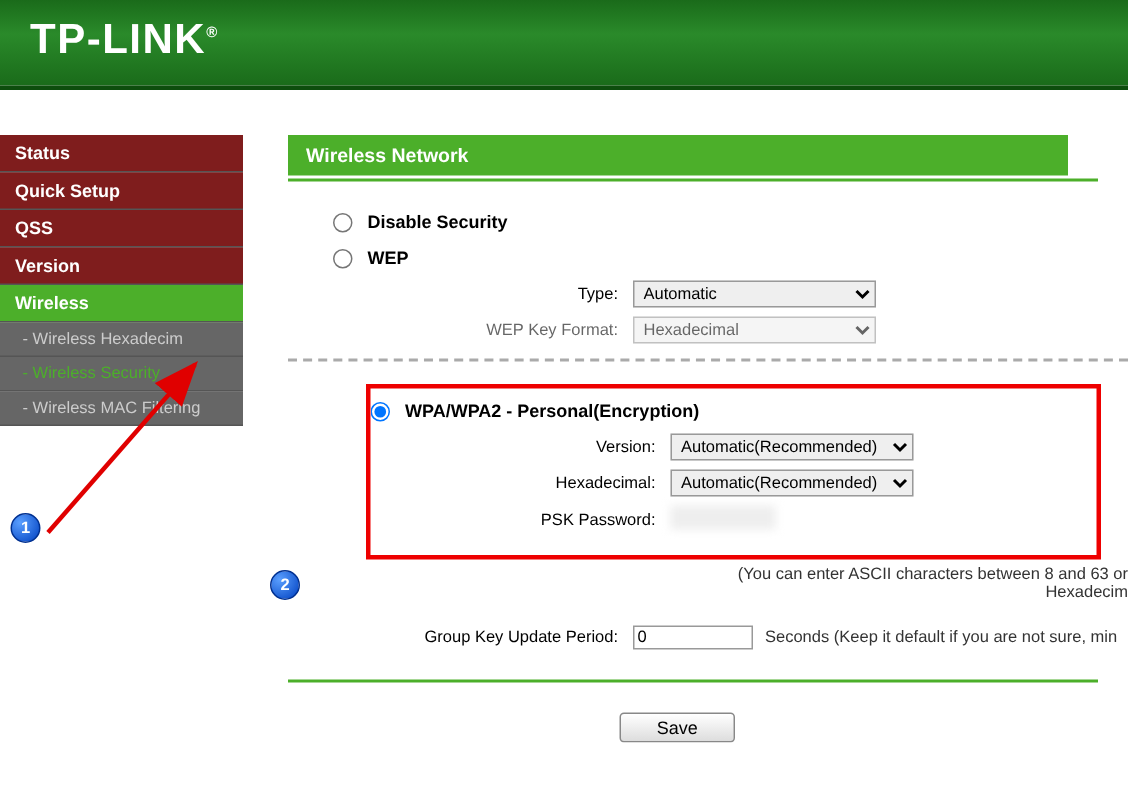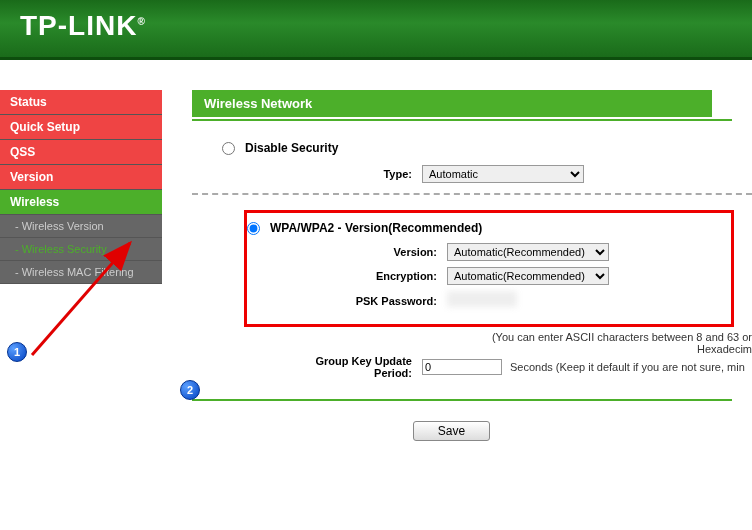--- a/index.html
+++ b/index.html
@@ -21,21 +21,21 @@
     .logo sup { font-size: 10px; }
     
     .container { display: flex; }
     
     .sidebar {
       width: 165px;
       background: #fff;
       padding-top: 30px;
     }
     .sidebar-item {
-      background: #ef4444;
+      background: #7f1d1d;
       color: #fff;
       padding: 5px 10px;
       border-bottom: 1px solid #555;
       font-size: 12px;
       font-weight: bold;
       cursor: pointer;
     }
     .sidebar-item.active {
       background: #4caf2a;
     }
@@ -79,21 +79,21 @@
     
     .field-row {
       display: flex;
       align-items: center;
       margin-bottom: 6px;
       padding-left: 60px;
     }
     .field-label {
       width: 140px;
       text-align: right;
-      font-weight: bold;
+      font-weight: normal;
       font-size: 11px;
       padding-right: 10px;
     }
     .field-control select, .field-control input[type="text"] {
       font-size: 11px;
       padding: 1px 2px;
       border: 1px solid #999;
     }
     .field-control select { width: 162px; }
     .field-control input[type="text"] { width: 80px; }
@@ -176,81 +176,93 @@
   <div class="logo"><span>TP-LINK</span><sup>®</sup></div>
 </div>
 
 <div class="container">
   <div class="sidebar">
     <div class="sidebar-item">Status</div>
     <div class="sidebar-item">Quick Setup</div>
     <div class="sidebar-item">QSS</div>
     <div class="sidebar-item">Version</div>
     <div class="sidebar-item active">Wireless</div>
-    <div class="sidebar-subitem">- Wireless Version</div>
+    <div class="sidebar-subitem">- Wireless Hexadecim</div>
     <div class="sidebar-subitem active">- Wireless Security</div>
     <div class="sidebar-subitem">- Wireless MAC Filtering</div>
   </div>
 
   <div class="content">
     <div class="page-title">Wireless Network</div>
     <div class="green-line"></div>
 
     <div class="section">
       <div class="radio-row">
         <input type="radio" name="sec" style="">
         <span class="radio-label">Disable Security</span>
       </div>
     </div>
 
     <div class="section">
+      <div class="radio-row">
+        <input type="radio" name="sec" style="">
+        <span class="radio-label">WEP</span>
+      </div>
       <div class="field-row">
         <div class="field-label">Type:</div>
         <div class="field-control">
           <select>
             <option>Automatic</option>
           </select>
         </div>
       </div>
+      <div class="field-row" style="opacity:0.6;">
+        <div class="field-label">WEP Key Format:</div>
+        <div class="field-control">
+          <select>
+            <option>Hexadecimal</option>
+          </select>
+        </div>
+      </div>
     </div>
 
     <div class="section-cut"></div>
 
     <div class="section" style="position:relative;">
       <div class="highlight-box">
         <div class="radio-row" style="margin-left:-20px; padding-left:20px;">
           <input type="radio" name="sec" checked="" style="">
-          <span class="radio-label">WPA/WPA2 - Version(Recommended)</span>
+          <span class="radio-label">WPA/WPA2 - Personal(Encryption)</span>
         </div>
         <div class="field-row">
           <div class="field-label">Version:</div>
           <div class="field-control">
             <select>
               <option>Automatic(Recommended)</option>
             </select>
           </div>
         </div>
         <div class="field-row">
-          <div class="field-label">Encryption:</div>
+          <div class="field-label">Hexadecimal:</div>
           <div class="field-control">
             <select>
               <option>Automatic(Recommended)</option>
             </select>
           </div>
         </div>
         <div class="field-row">
           <div class="field-label">PSK Password:</div>
           <div class="field-control">
             <span class="blurred"></span>
           </div>
         </div>
       </div>
       <div class="hint-text">(You can enter ASCII characters between 8 and 63 or Hexadecim</div>
 
-      <div class="field-row" style="margin-top:0;">
+      <div class="field-row" style="margin-top:16px;">
         <div class="field-label">Group Key Update Period:</div>
         <div class="field-control">
           <input type="text" value="0" style="">
         </div>
         <span class="field-note">Seconds (Keep it default if you are not sure, min</span>
       </div>
     </div>
 
     <div class="green-line2"></div>
 

